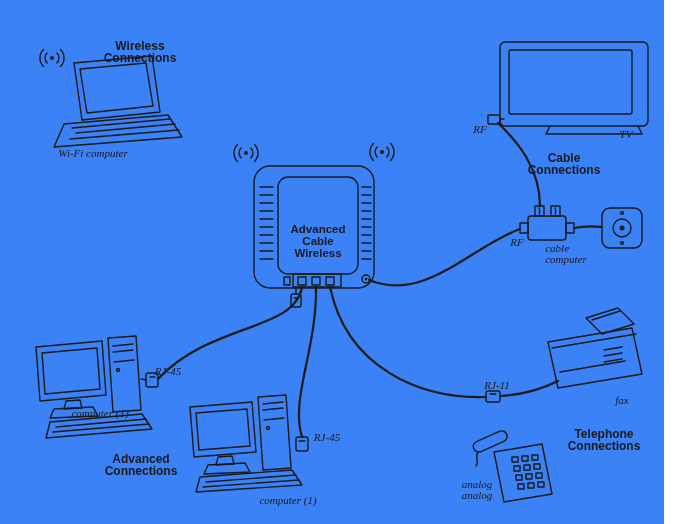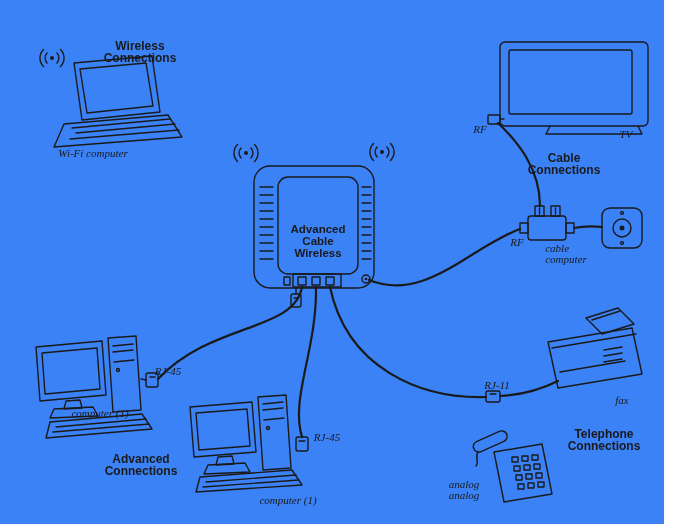--- a/index.html
+++ b/index.html
@@ -202,18 +202,18 @@
   <div class="t-label" style="left:566px;top:243px">
     <div>cable</div>
     <div>computer</div>
   </div>
   <div class="t-label" style="left:168px;top:366px">RJ-45</div>
   <div class="t-label" style="left:327px;top:432px">RJ-45</div>
   <div class="t-label" style="left:497px;top:380px">RJ-11</div>
   <div class="t-label" style="left:100px;top:408px">computer (1)</div>
   <div class="t-label" style="left:288px;top:495px">computer (1)</div>
   <div class="t-label" style="left:622px;top:395px">fax</div>
-  <div class="t-label" style="left:464px;top:479px">
+  <div class="t-label" style="left:477px;top:479px">
     <div>analog</div>
     <div>analog</div>
   </div>
 
 </div>
 
 </body></html>

